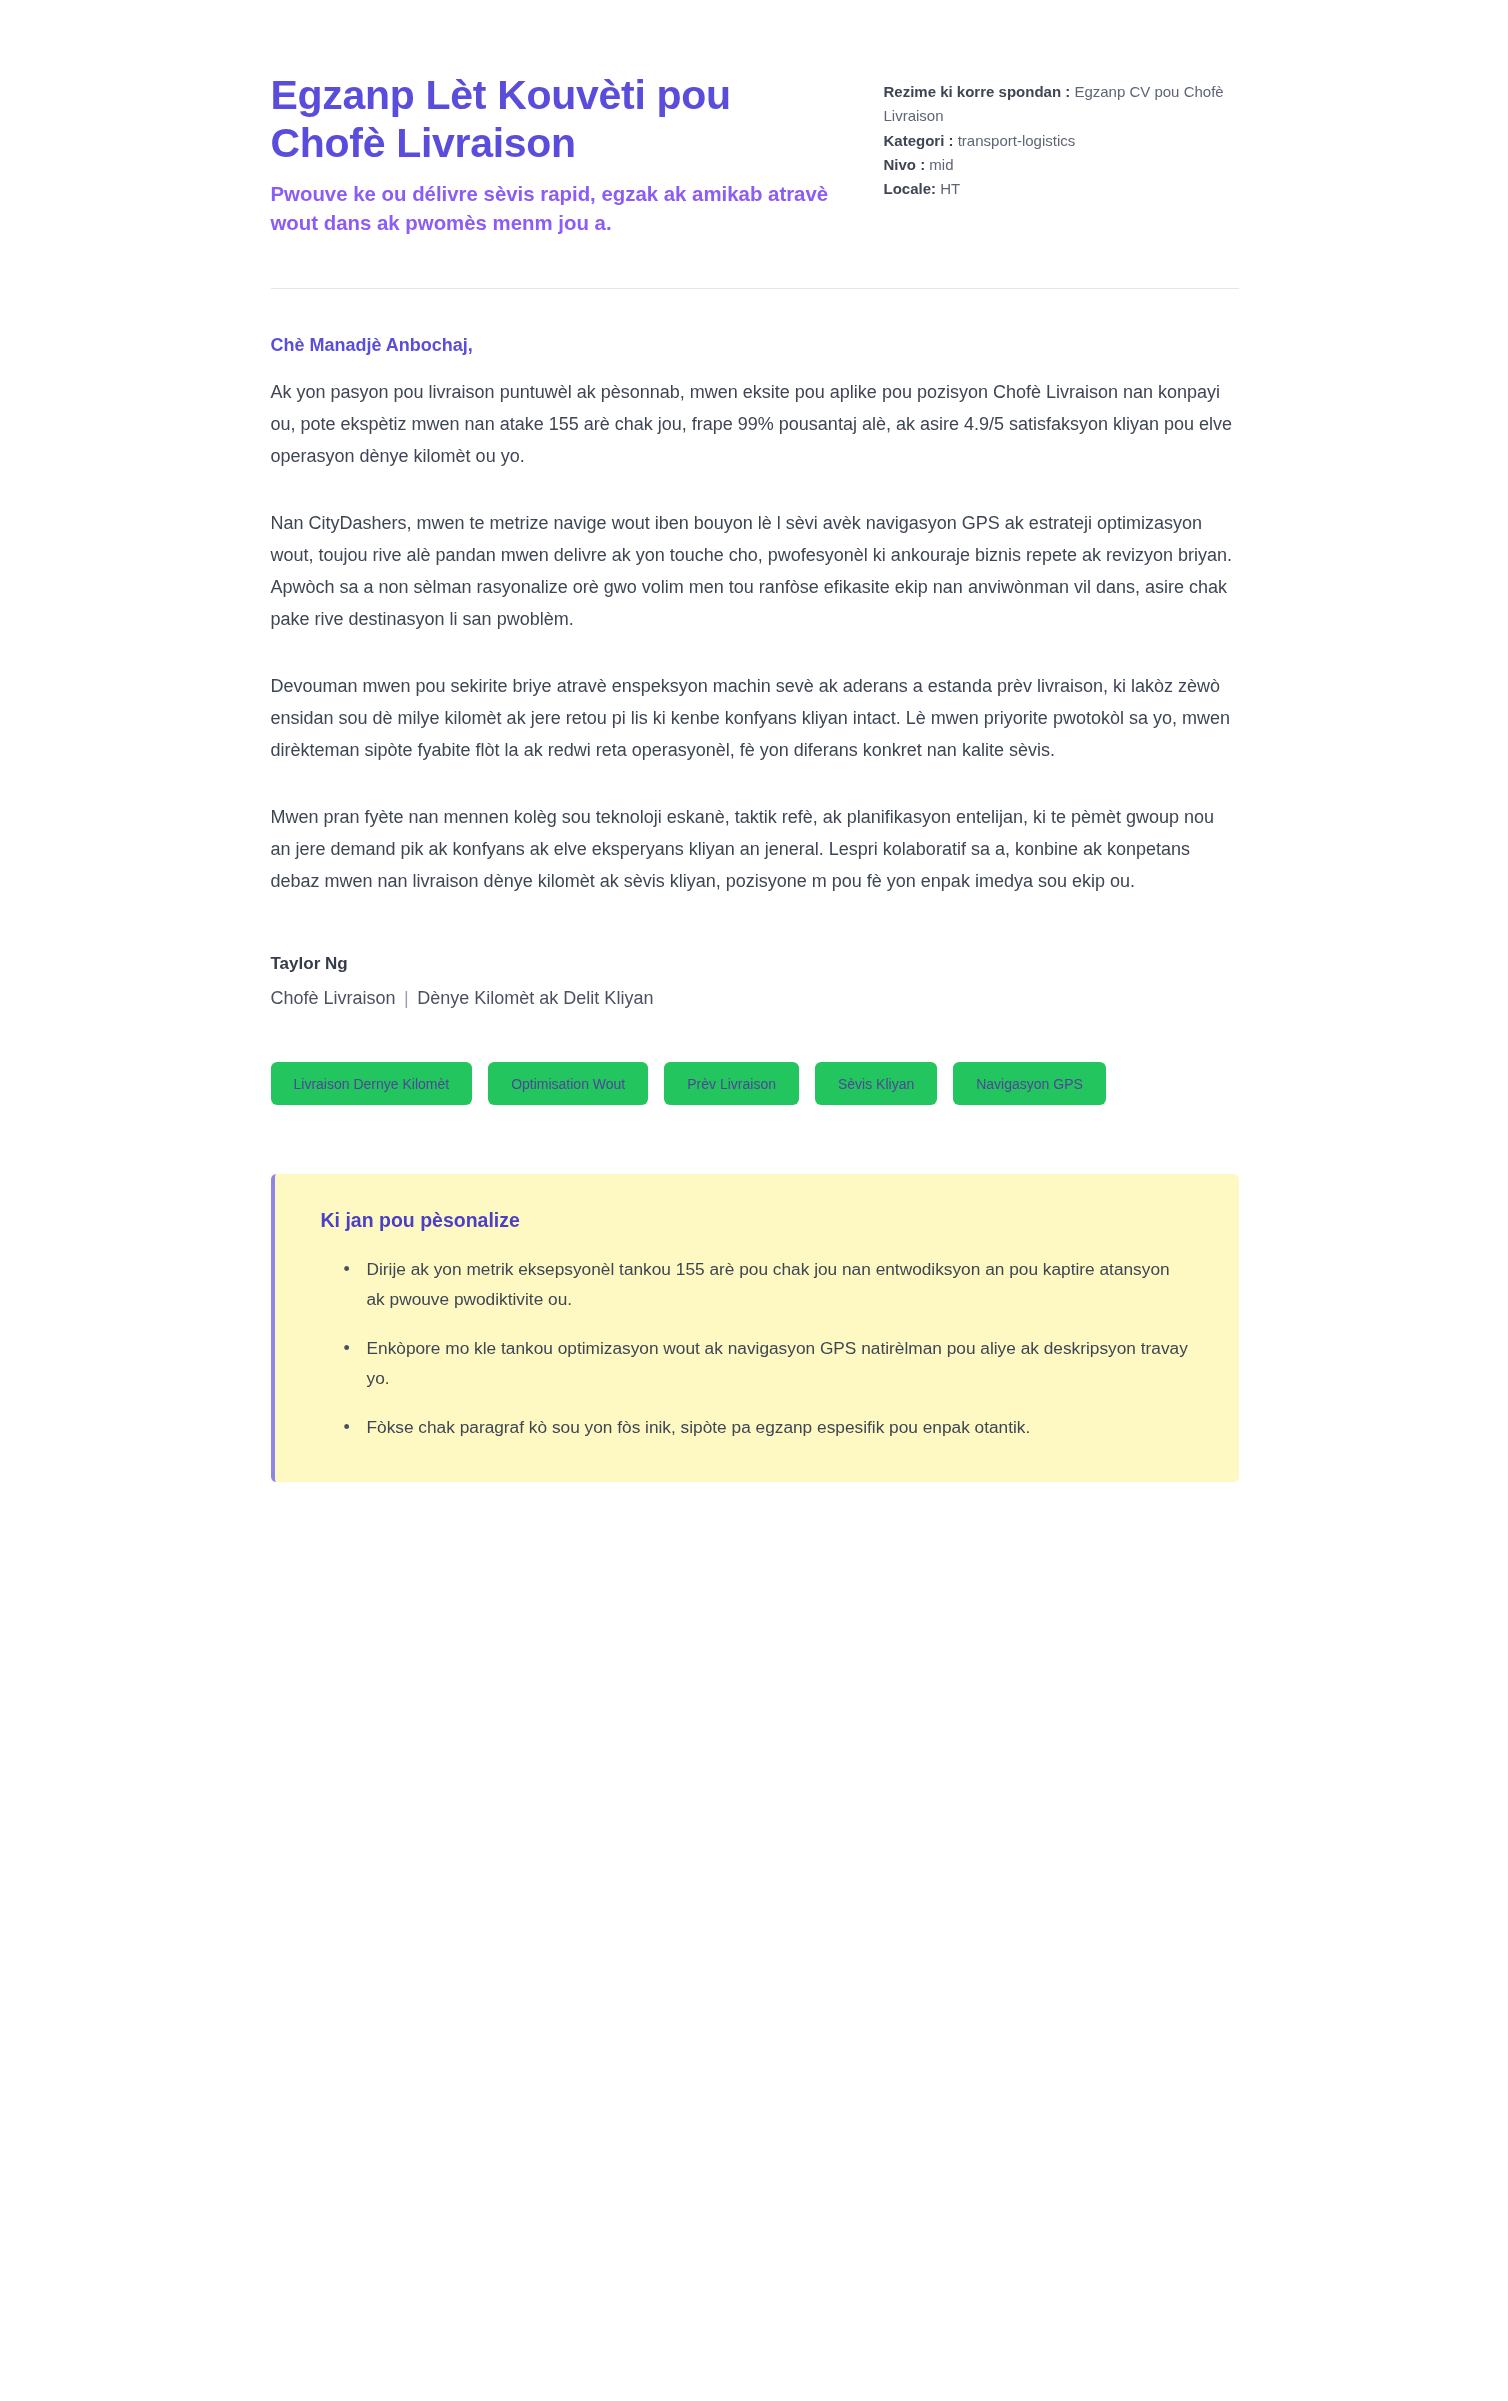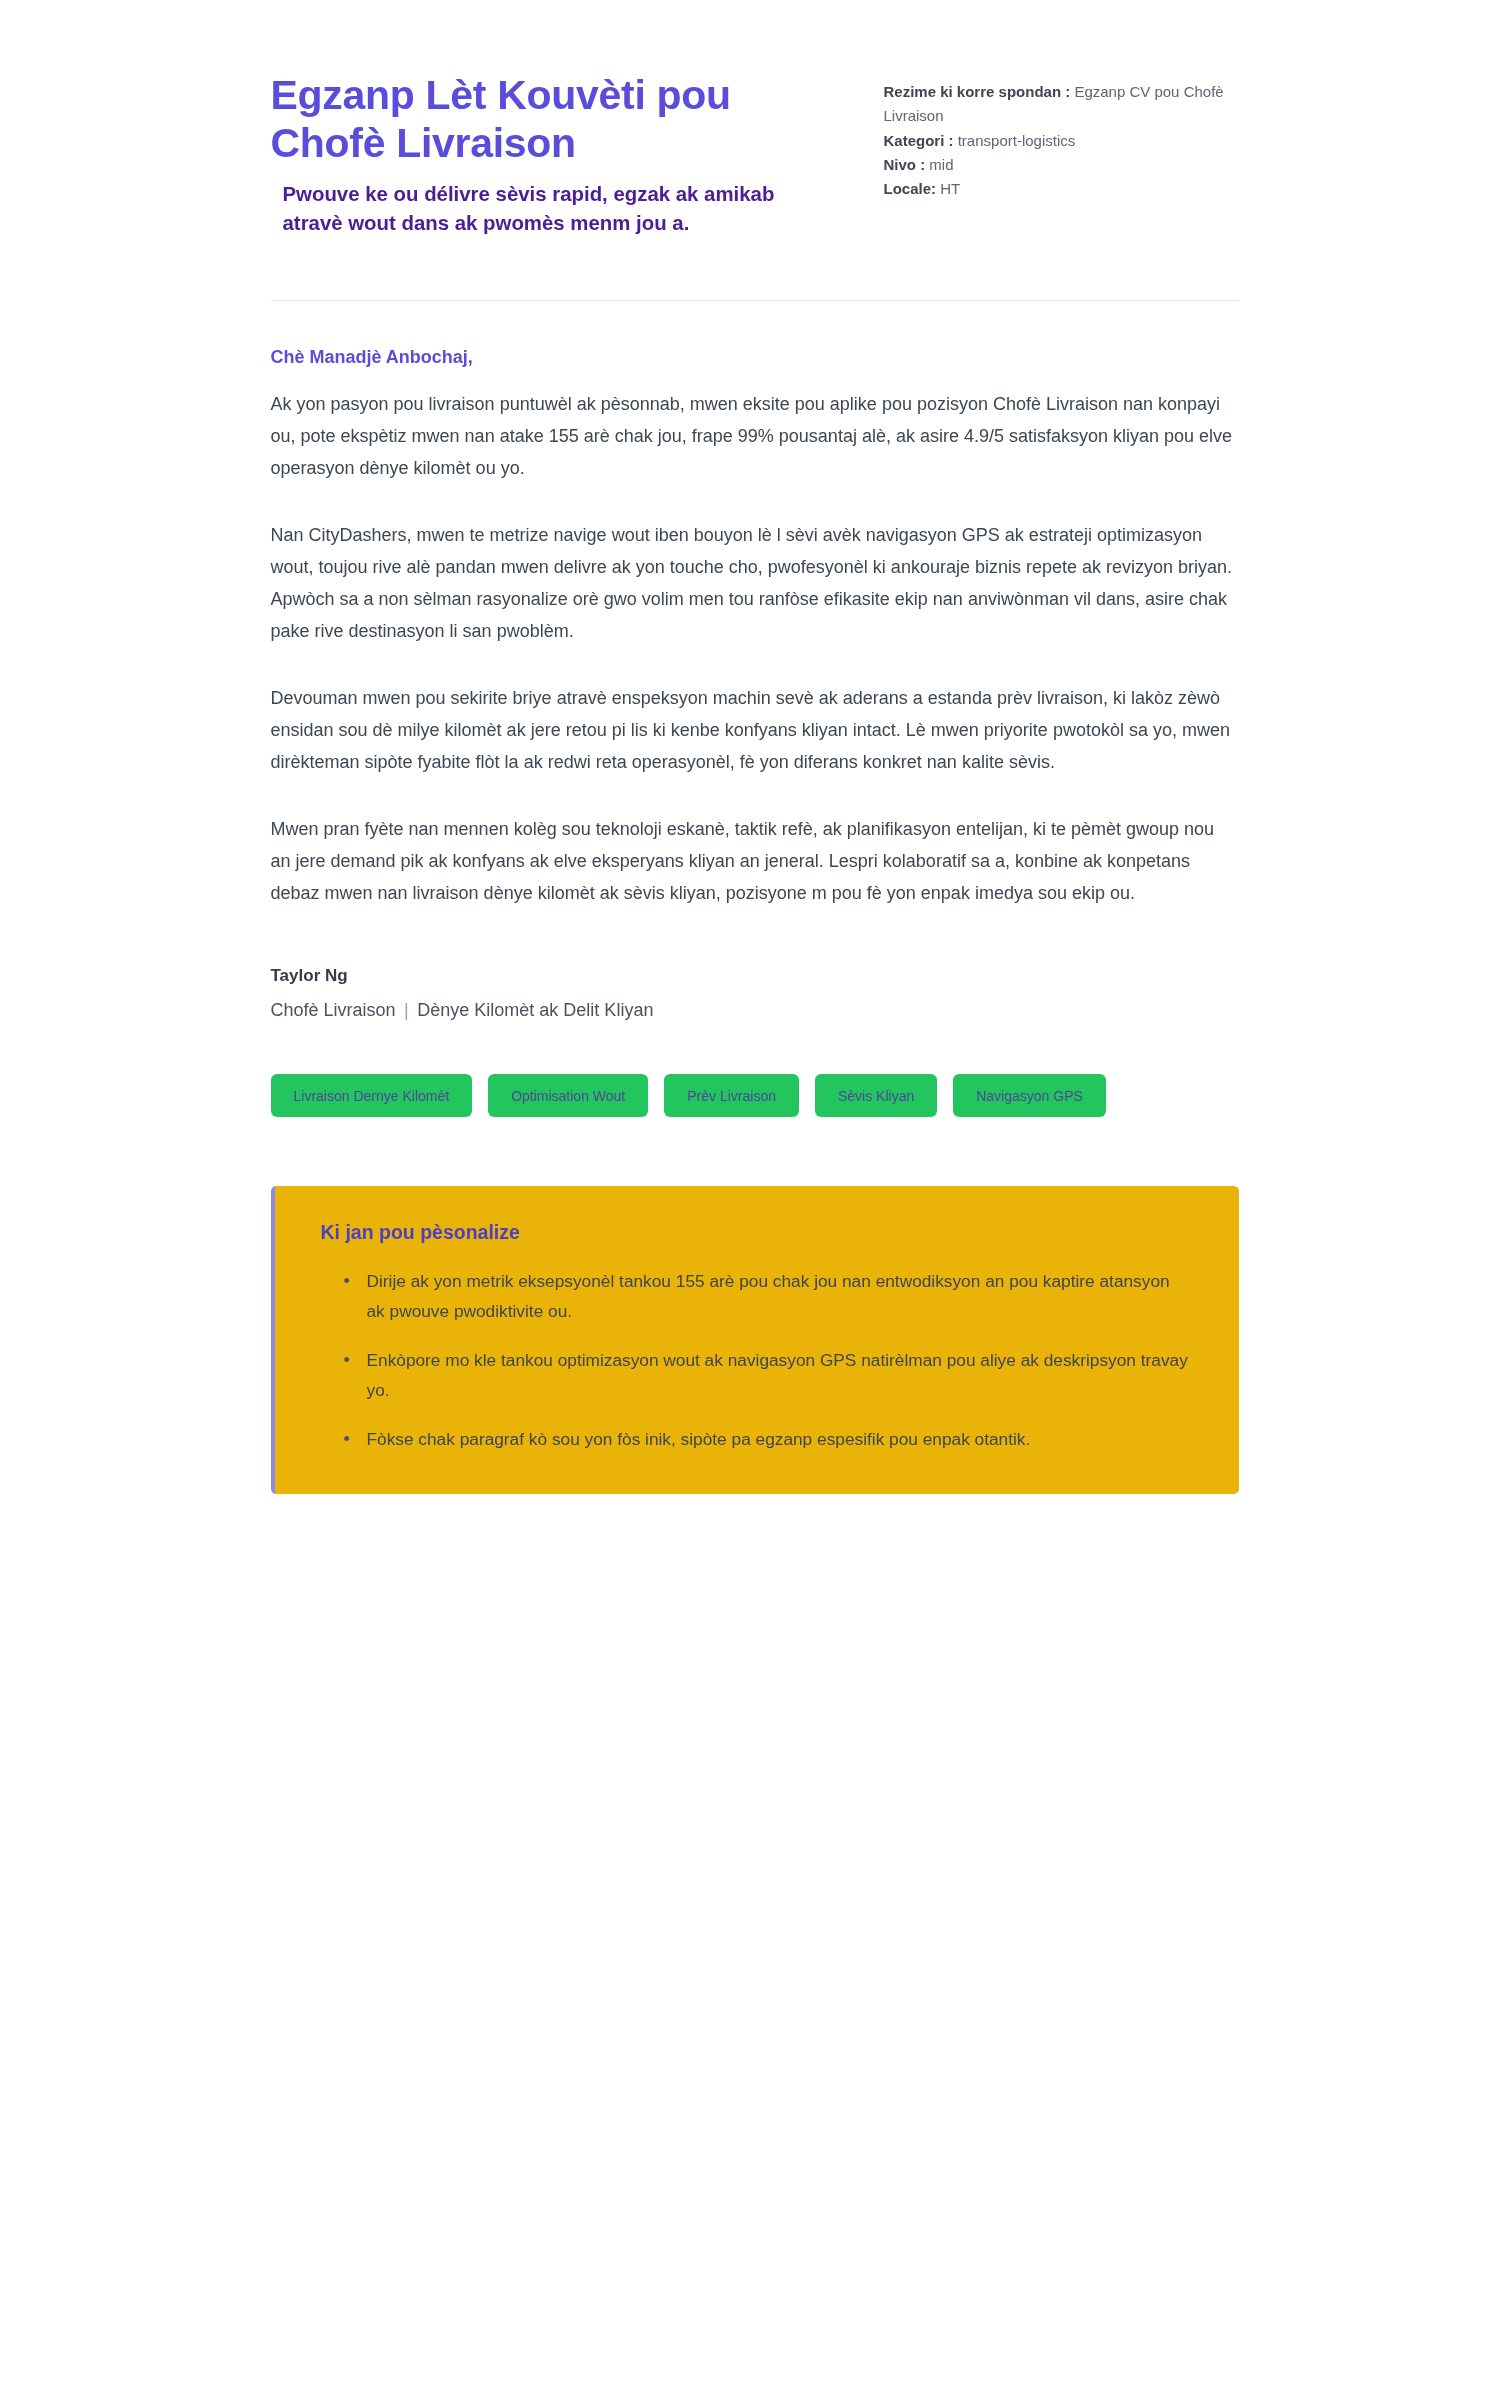--- a/index.html
+++ b/index.html
@@ -34,22 +34,22 @@
     line-height: 1.18;
     font-weight: bold;
     color: #5b4ddb;
     margin: 0 0 12.4px 0;
     letter-spacing: -0.3px;
   }
   .doc-subtitle {
     font-size: 20.4px;
     line-height: 1.42;
     font-weight: bold;
-    color: #4c1d95;
-    margin: 12px;
+    color: #8b5cf6;
+    margin: 0;
     max-width: 781px;
   }
   .header-right {
     font-size: 15px;
     line-height: 1.62;
     color: #5a6070;
     padding-top: 9px;
     min-width: 355px;
   }
   .meta-row { white-space: normal; }
@@ -105,21 +105,21 @@
     color: #4f4699;
     font-size: 14px;
     padding: 13.3px 23px;
     border-radius: 6.2px;
     white-space: nowrap;
   }
 
   
   .callout {
     margin-top: 69px;
-    background: #eab308;
+    background: #fef9c3;
     border-left: 4.4px solid #8d86e8;
     border-radius: 5.3px;
     padding: 35px 46px 39px 46px;
   }
   .callout-title {
     font-size: 19.5px;
     font-weight: bold;
     color: #4b3fc7;
     margin: 0 0 23px 0;
   }

